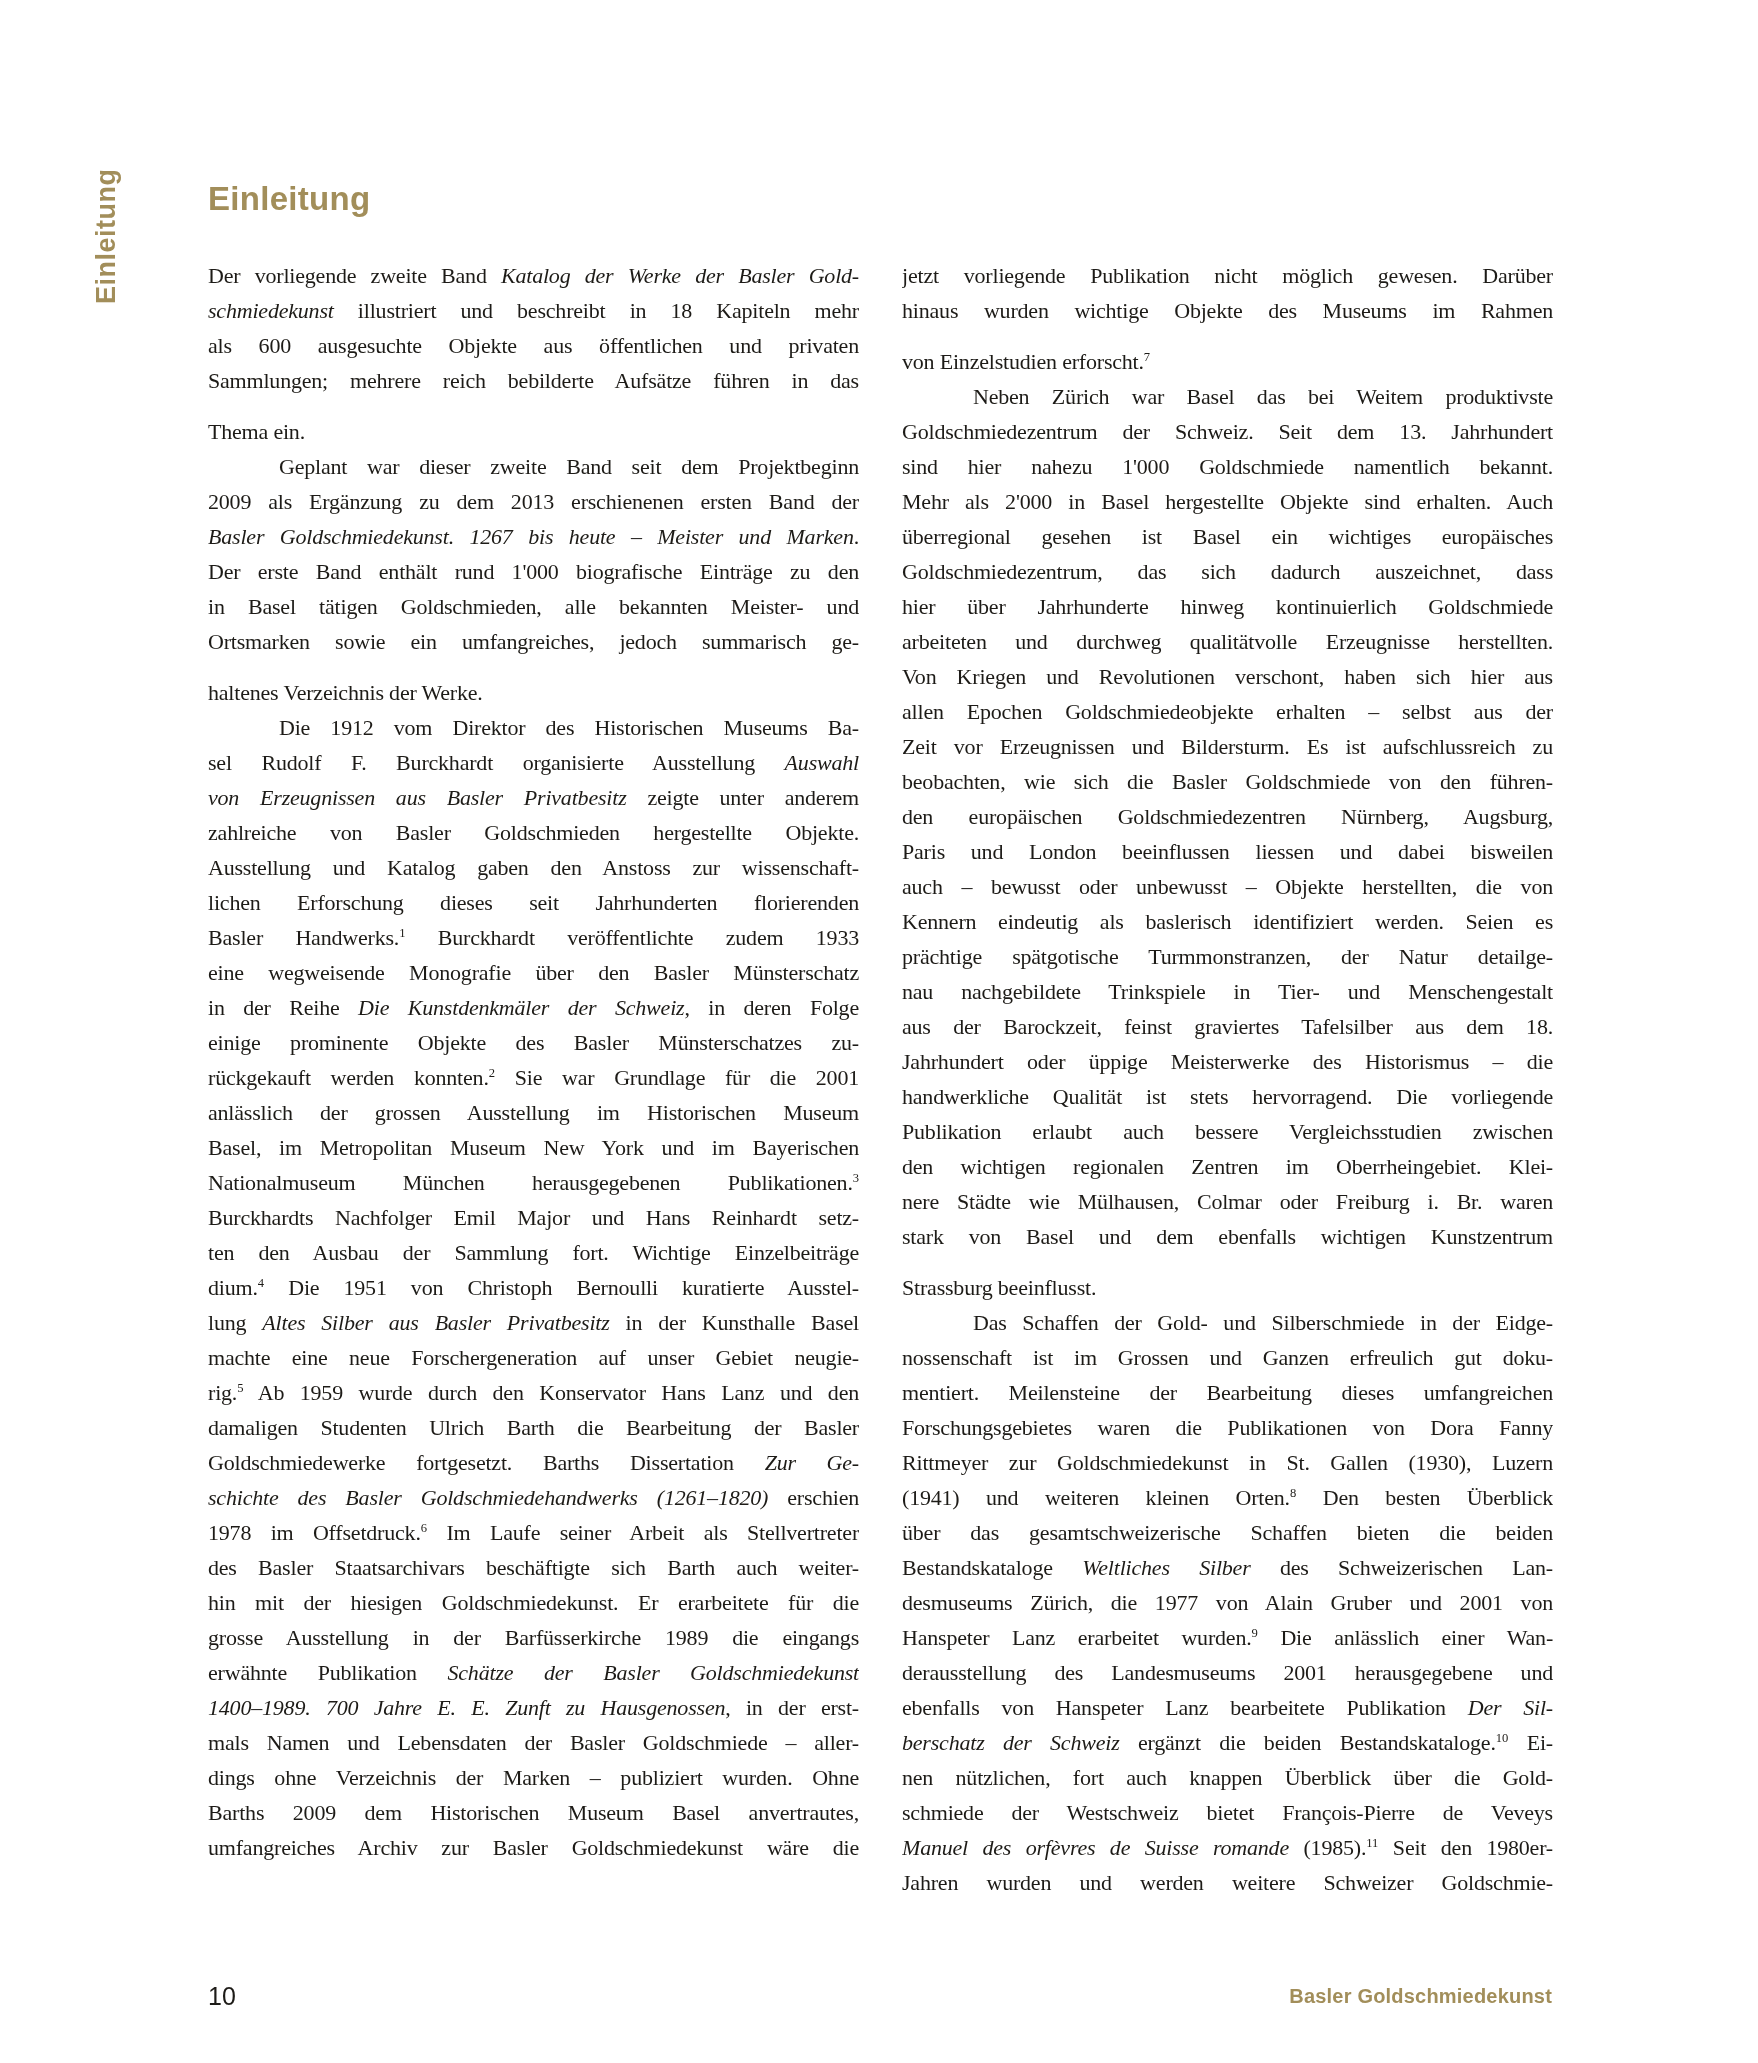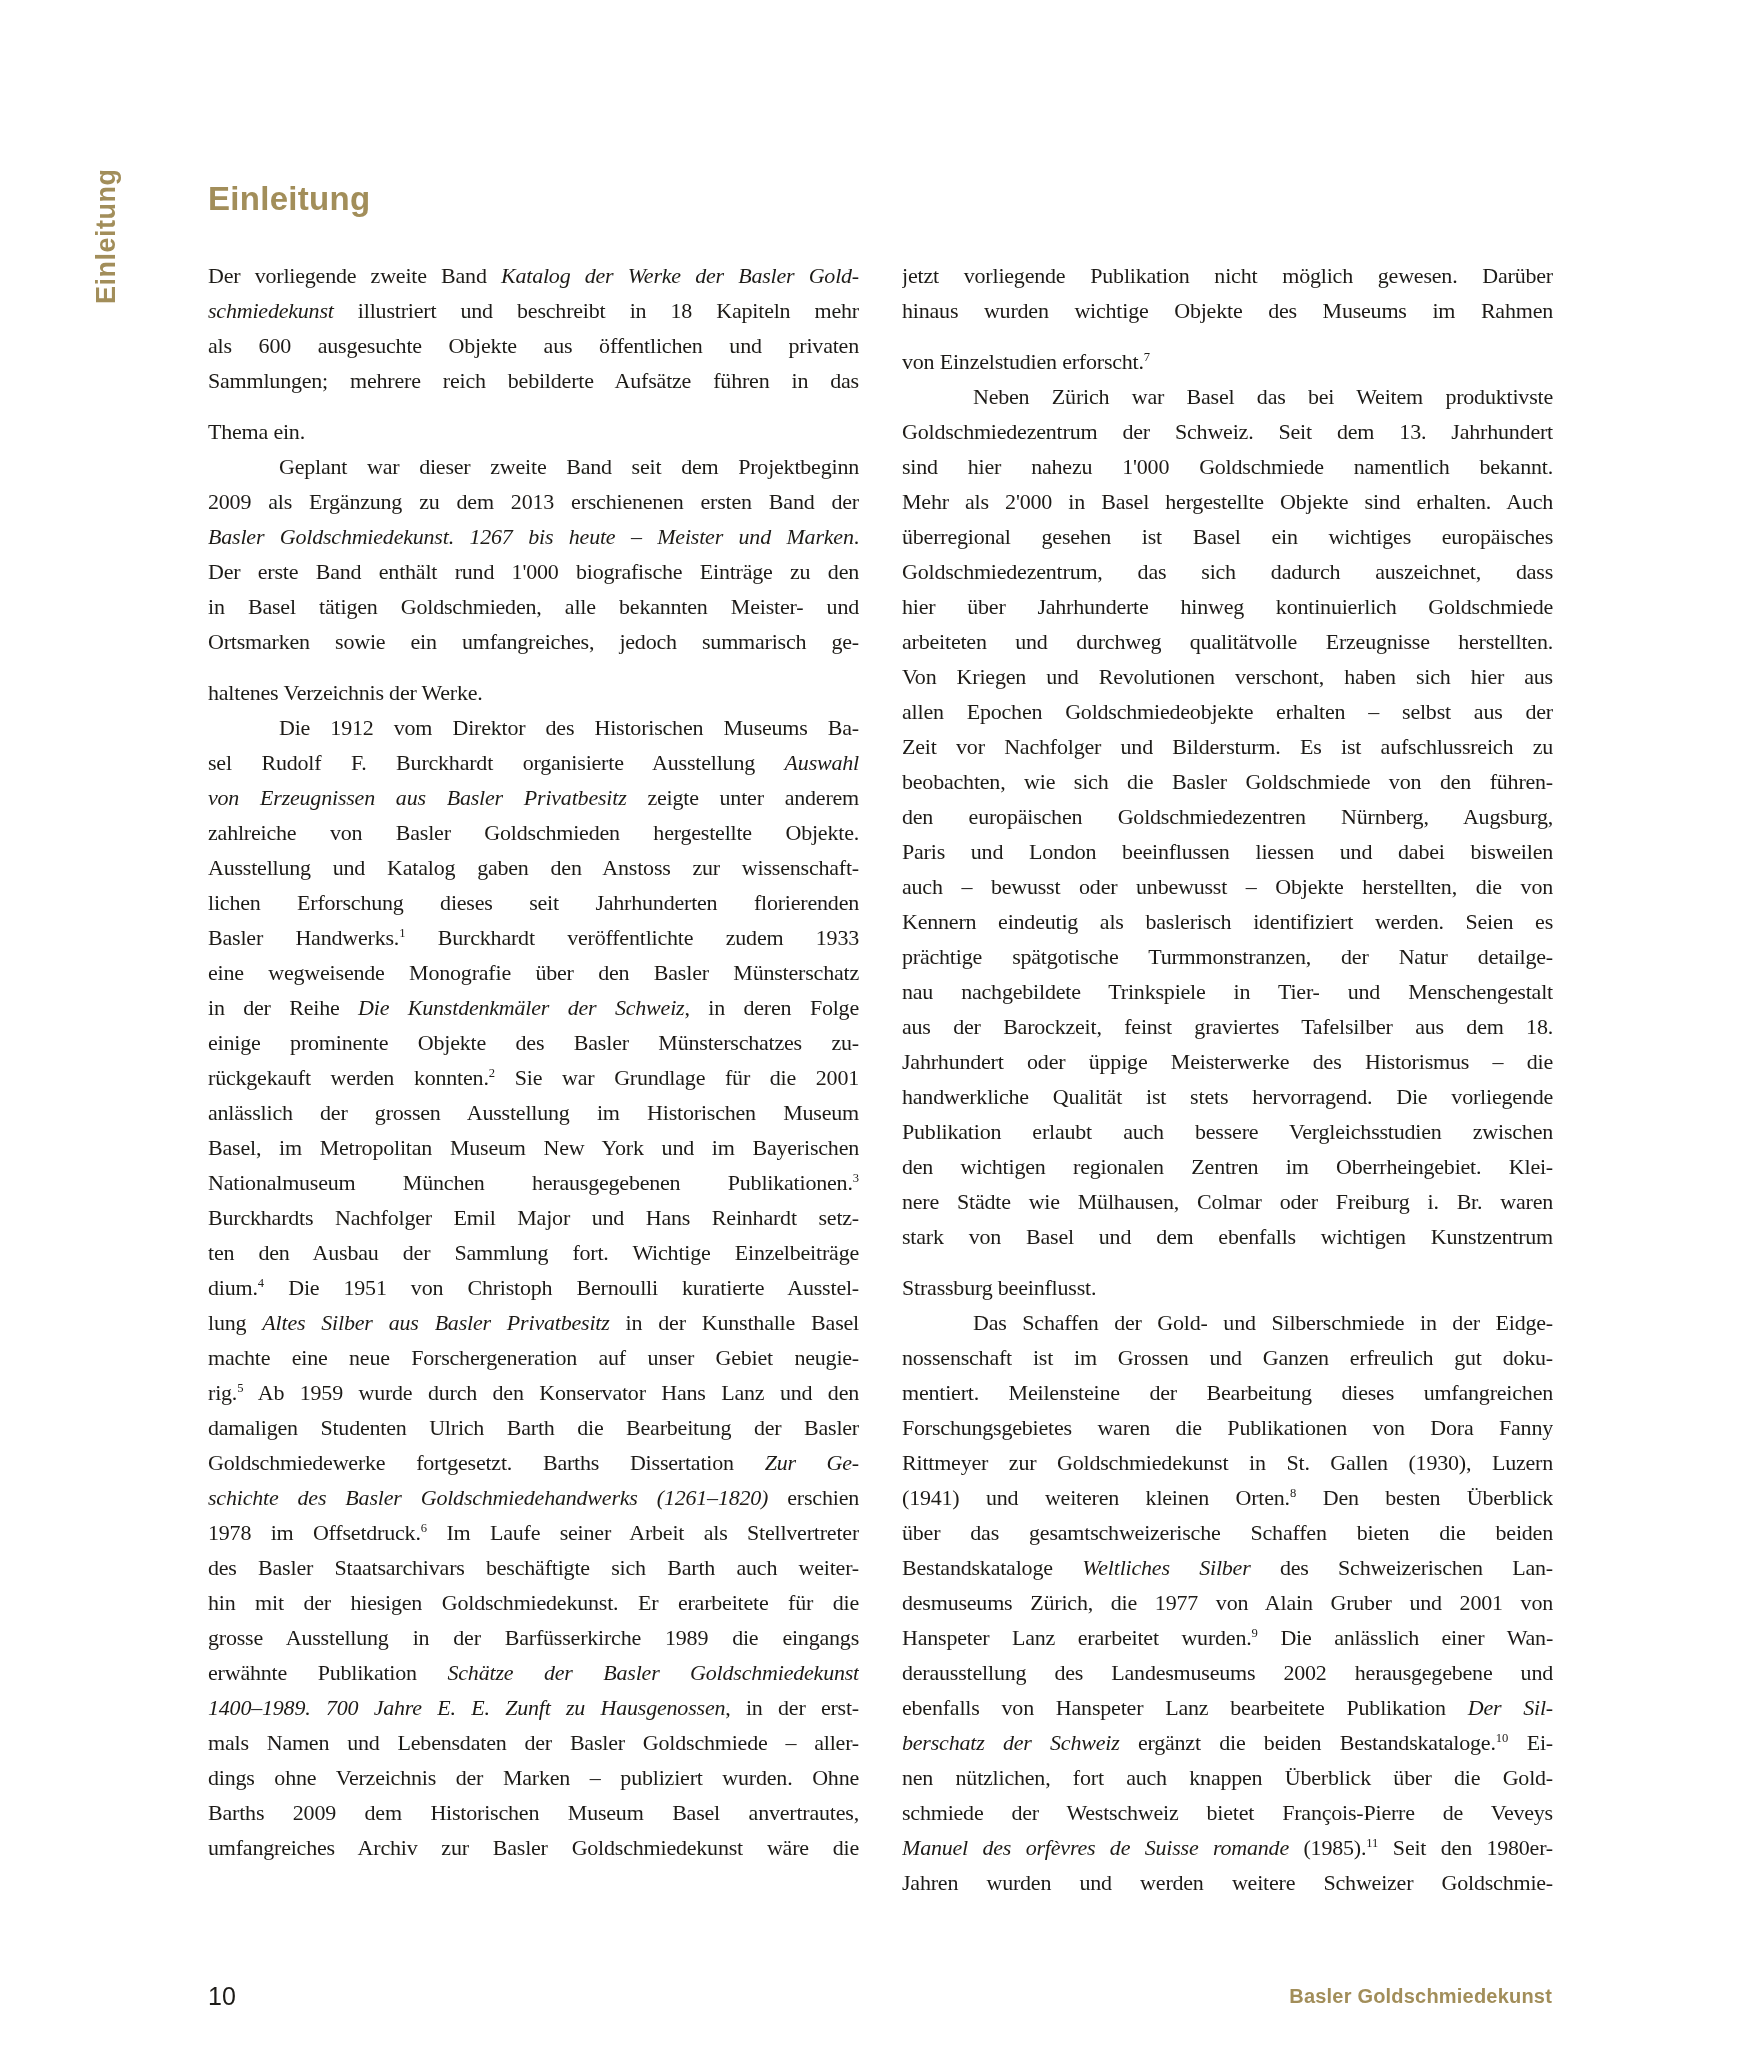--- a/index.html
+++ b/index.html
@@ -135,21 +135,21 @@
       <div class="line ind"><span>Neben Zürich war Basel das bei Weitem produktivste</span></div>
       <div class="line"><span>Goldschmiedezentrum der Schweiz. Seit dem 13. Jahrhundert</span></div>
       <div class="line"><span>sind hier nahezu 1'000 Goldschmiede namentlich bekannt.</span></div>
       <div class="line"><span>Mehr als 2'000 in Basel hergestellte Objekte sind erhalten. Auch</span></div>
       <div class="line"><span>überregional gesehen ist Basel ein wichtiges europäisches</span></div>
       <div class="line"><span>Goldschmiedezentrum, das sich dadurch auszeichnet, dass</span></div>
       <div class="line"><span>hier über Jahrhunderte hinweg kontinuierlich Goldschmiede</span></div>
       <div class="line"><span>arbeiteten und durchweg qualitätvolle Erzeugnisse herstellten.</span></div>
       <div class="line"><span>Von Kriegen und Revolutionen verschont, haben sich hier aus</span></div>
       <div class="line"><span>allen Epochen Goldschmiedeobjekte erhalten – selbst aus der</span></div>
-      <div class="line"><span>Zeit vor Nachfolger und Bildersturm. Es ist aufschlussreich zu</span></div>
+      <div class="line"><span>Zeit vor Erzeugnissen und Bildersturm. Es ist aufschlussreich zu</span></div>
       <div class="line"><span>beobachten, wie sich die Basler Goldschmiede von den führen-</span></div>
       <div class="line"><span>den europäischen Goldschmiedezentren Nürnberg, Augsburg,</span></div>
       <div class="line"><span>Paris und London beeinflussen liessen und dabei bisweilen</span></div>
       <div class="line"><span>auch – bewusst oder unbewusst – Objekte herstellten, die von</span></div>
       <div class="line"><span>Kennern eindeutig als baslerisch identifiziert werden. Seien es</span></div>
       <div class="line"><span>prächtige spätgotische Turmmonstranzen, der Natur detailge-</span></div>
       <div class="line"><span>nau nachgebildete Trinkspiele in Tier- und Menschengestalt</span></div>
       <div class="line"><span>aus der Barockzeit, feinst graviertes Tafelsilber aus dem 18.</span></div>
       <div class="line"><span>Jahrhundert oder üppige Meisterwerke des Historismus – die</span></div>
       <div class="line"><span>handwerkliche Qualität ist stets hervorragend. Die vorliegende</span></div>
@@ -161,21 +161,21 @@
       <div class="line ind"><span>Das Schaffen der Gold- und Silberschmiede in der Eidge-</span></div>
       <div class="line"><span>nossenschaft ist im Grossen und Ganzen erfreulich gut doku-</span></div>
       <div class="line"><span>mentiert. Meilensteine der Bearbeitung dieses umfangreichen</span></div>
       <div class="line"><span>Forschungsgebietes waren die Publikationen von Dora Fanny</span></div>
       <div class="line"><span>Rittmeyer zur Goldschmiedekunst in St. Gallen (1930), Luzern</span></div>
       <div class="line"><span>(1941) und weiteren kleinen Orten.</span><sup>8</sup><span> Den besten Überblick</span></div>
       <div class="line"><span>über das gesamtschweizerische Schaffen bieten die beiden</span></div>
       <div class="line"><span>Bestandskataloge </span><i>Weltliches Silber</i><span> des Schweizerischen Lan-</span></div>
       <div class="line"><span>desmuseums Zürich, die 1977 von Alain Gruber und 2001 von</span></div>
       <div class="line"><span>Hanspeter Lanz erarbeitet wurden.</span><sup>9</sup><span> Die anlässlich einer Wan-</span></div>
-      <div class="line"><span>derausstellung des Landesmuseums 2002 herausgegebene und</span></div>
+      <div class="line"><span>derausstellung des Landesmuseums 2001 herausgegebene und</span></div>
       <div class="line"><span>ebenfalls von Hanspeter Lanz bearbeitete Publikation </span><i>Der Sil-</i></div>
       <div class="line"><i>berschatz der Schweiz</i><span> ergänzt die beiden Bestandskataloge.</span><sup>10</sup><span> Ei-</span></div>
       <div class="line"><span>nen nützlichen, fort auch knappen Überblick über die Gold-</span></div>
       <div class="line"><span>schmiede der Westschweiz bietet François-Pierre de Veveys</span></div>
       <div class="line"><i>Manuel des orfèvres de Suisse romande</i><span> (1985).</span><sup>11</sup><span> Seit den 1980er-</span></div>
       <div class="line"><span>Jahren wurden und werden weitere Schweizer Goldschmie-</span></div>
     </div>
 
   <div class="footer-page-number">10</div>
   <div class="footer-title">Basler Goldschmiedekunst</div>

